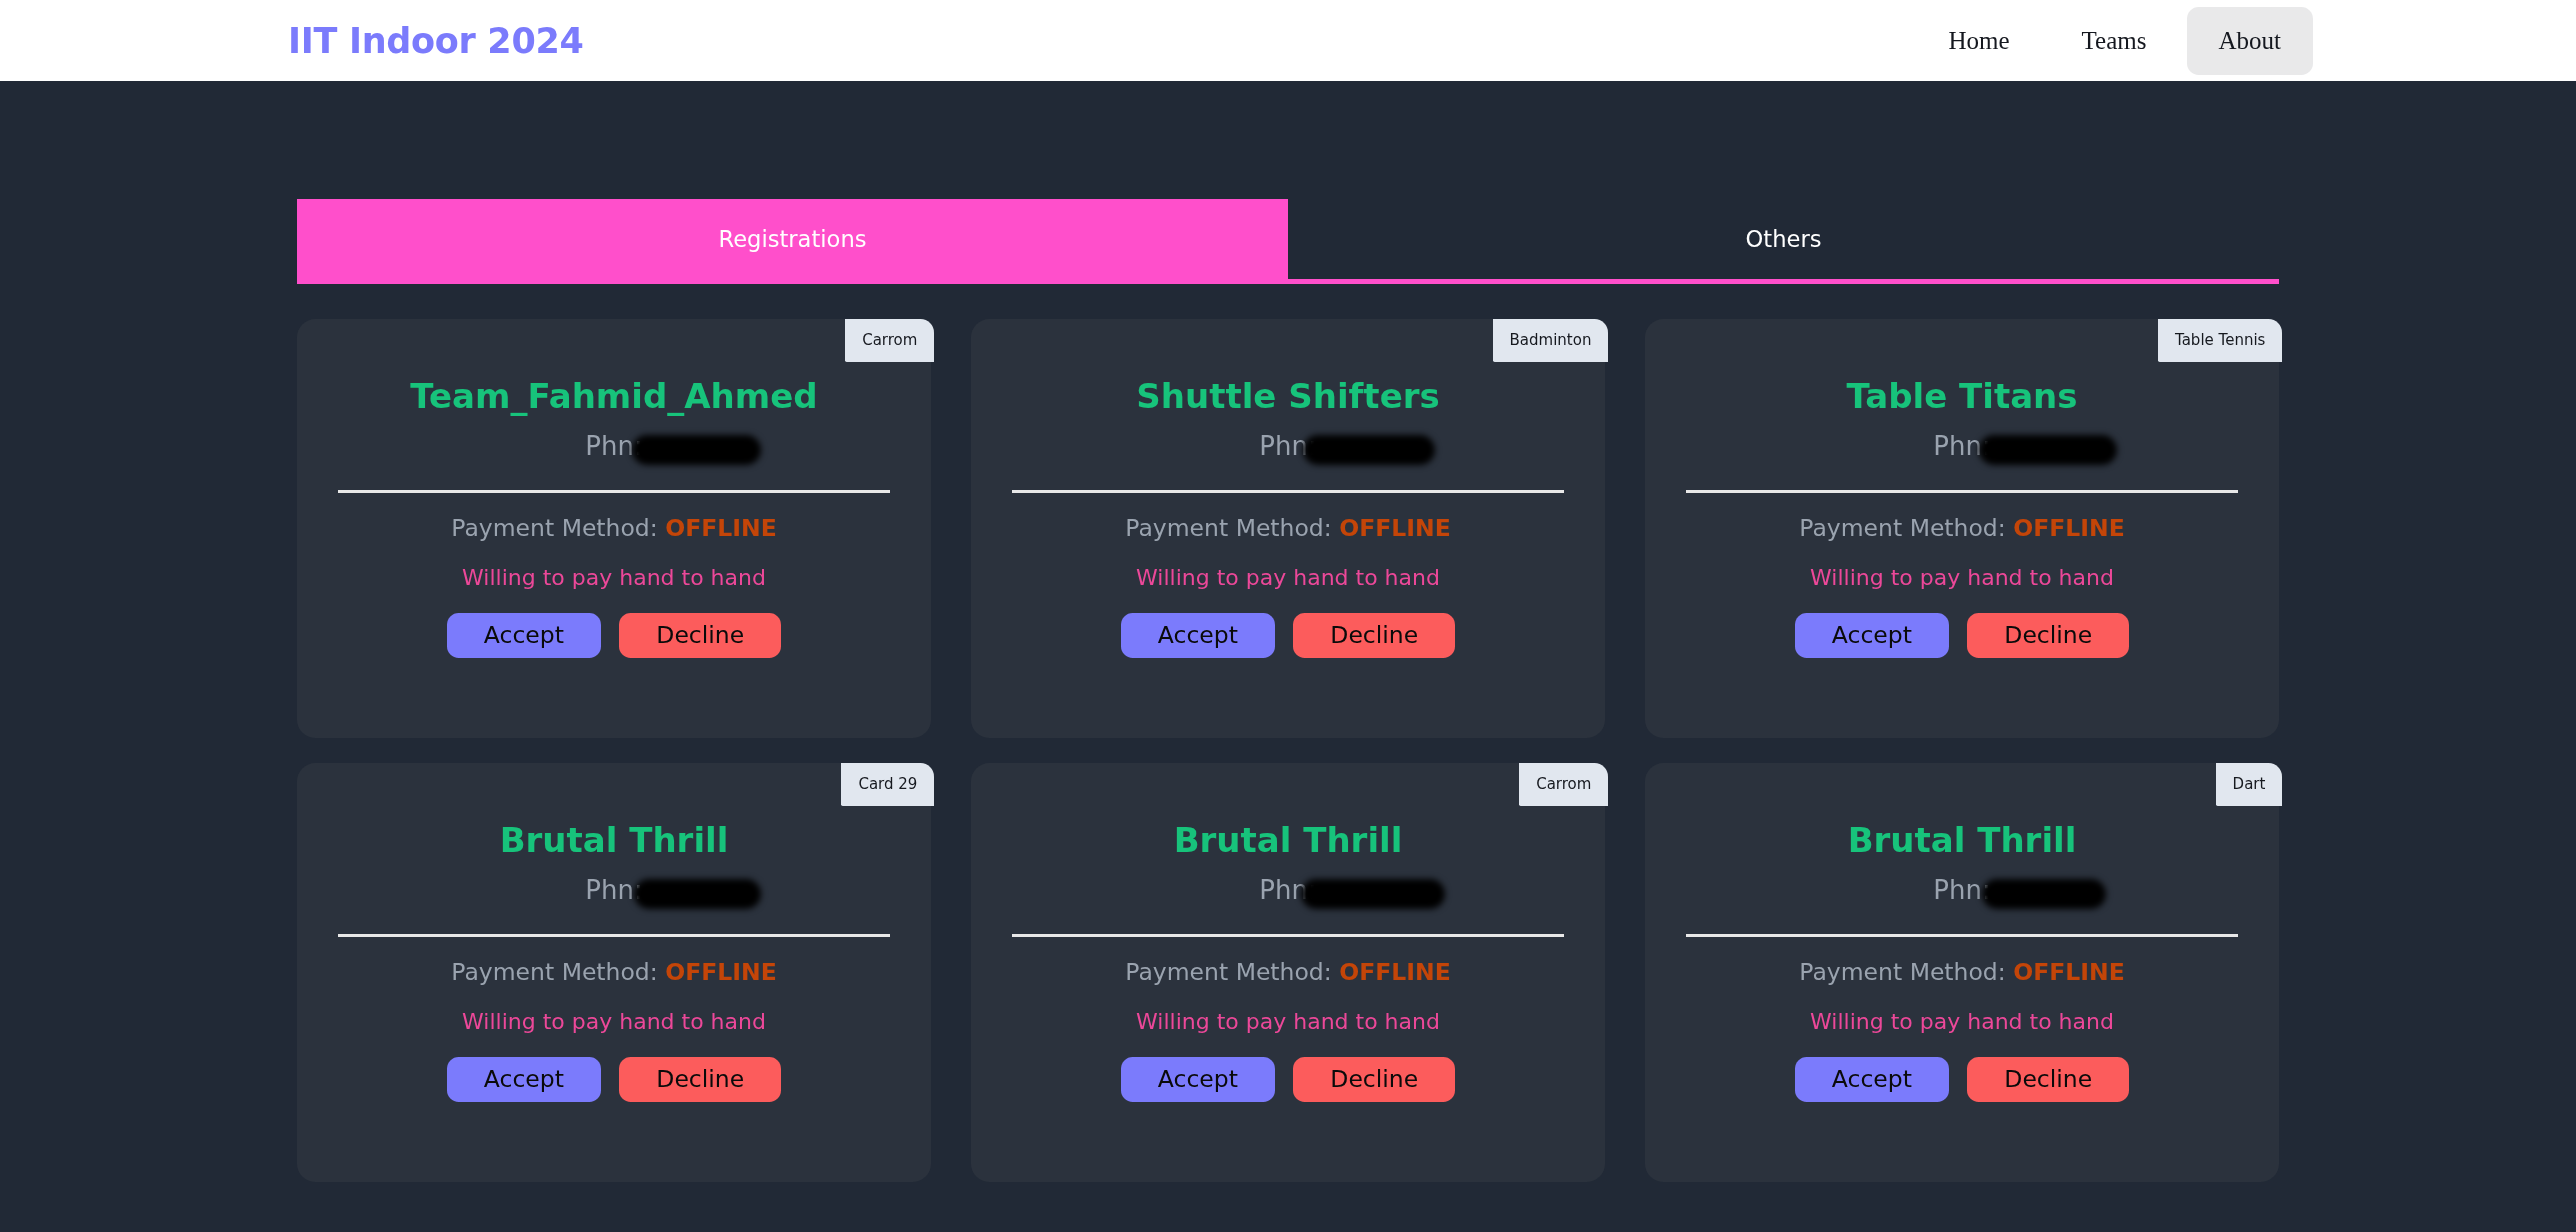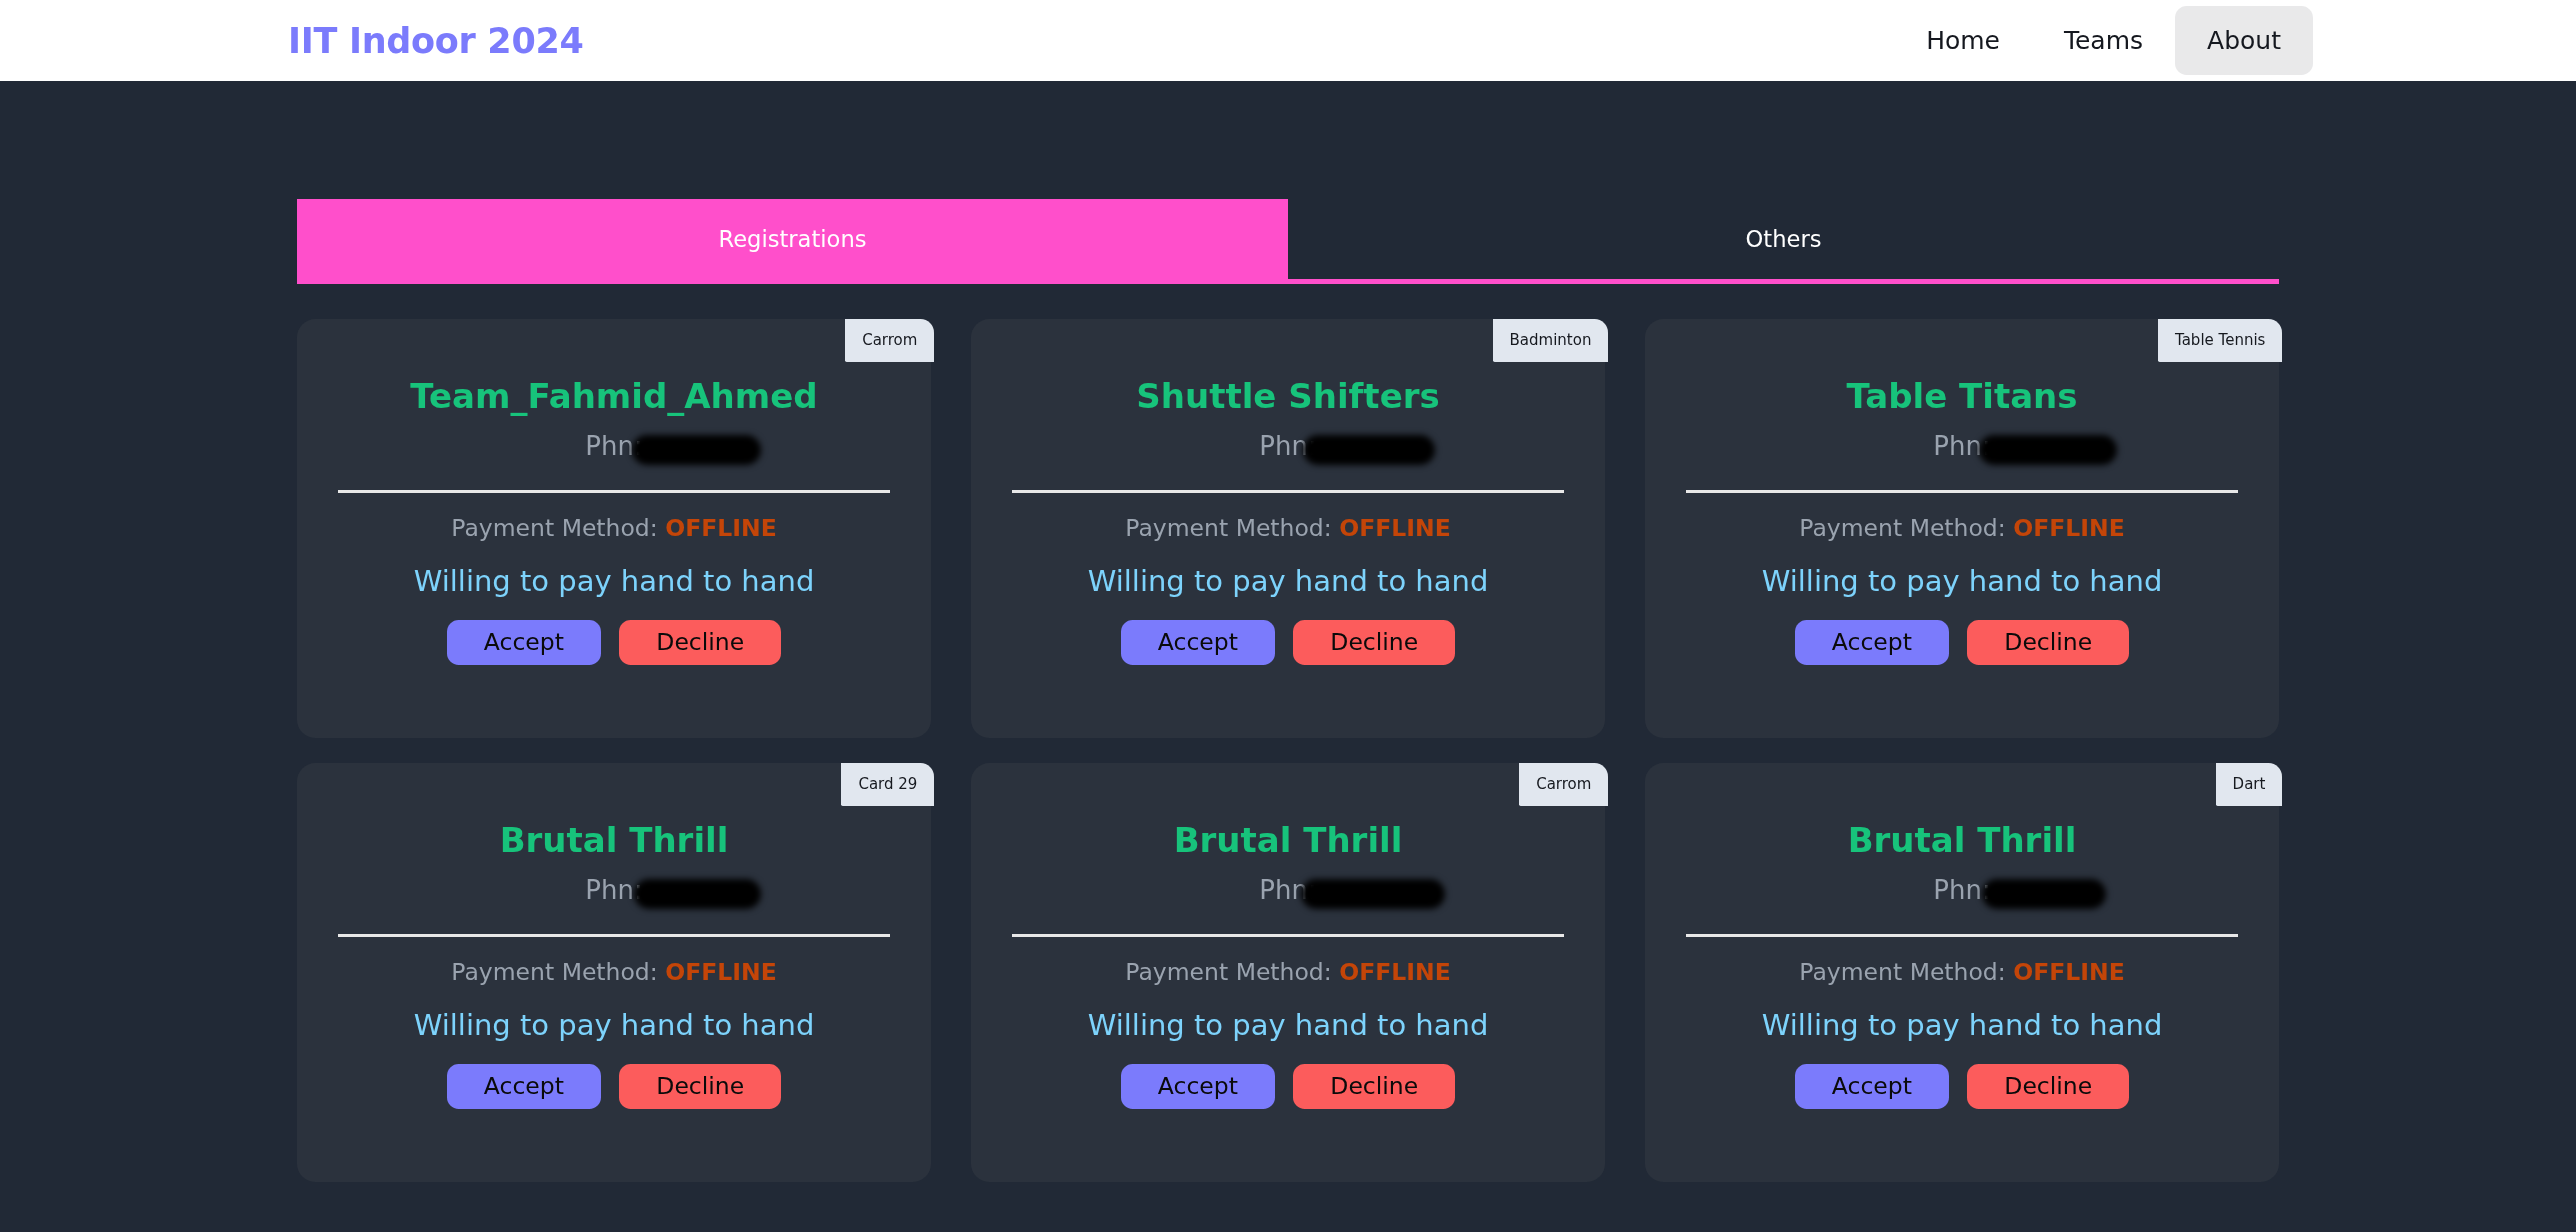--- a/index.html
+++ b/index.html
@@ -32,21 +32,22 @@
     font-weight: bold;
     color: #7B7BFC;
     letter-spacing: -0.3px;
     white-space: nowrap;
   }
 
   .nav-links {
     margin-left: auto;
     display: flex;
     align-items: center;
-    gap: 0px;
+    gap: 8px;
+    font-family: Liberation Serif, serif;
   }
 
   .nav-link {
     font-size: 25px;
     color: #15181F;
     padding: 20px 32px;
     border-radius: 11.7px;
     white-space: nowrap;
     cursor: pointer;
     text-decoration: none;
@@ -178,22 +179,22 @@
 
   .payment-value {
     color: #C44508;
     font-weight: bold;
     text-align: right;
   }
 
   .willing {
     text-align: center;
     margin-top: 27px;
-    font-size: 29px;
-    color: #7dd3fc;
+    font-size: 22px;
+    color: #ec4899;
     line-height: 1;
   }
 
   .actions {
     display: flex;
     justify-content: center;
     gap: 18.4px;
     margin-top: 24px;
   }
 

